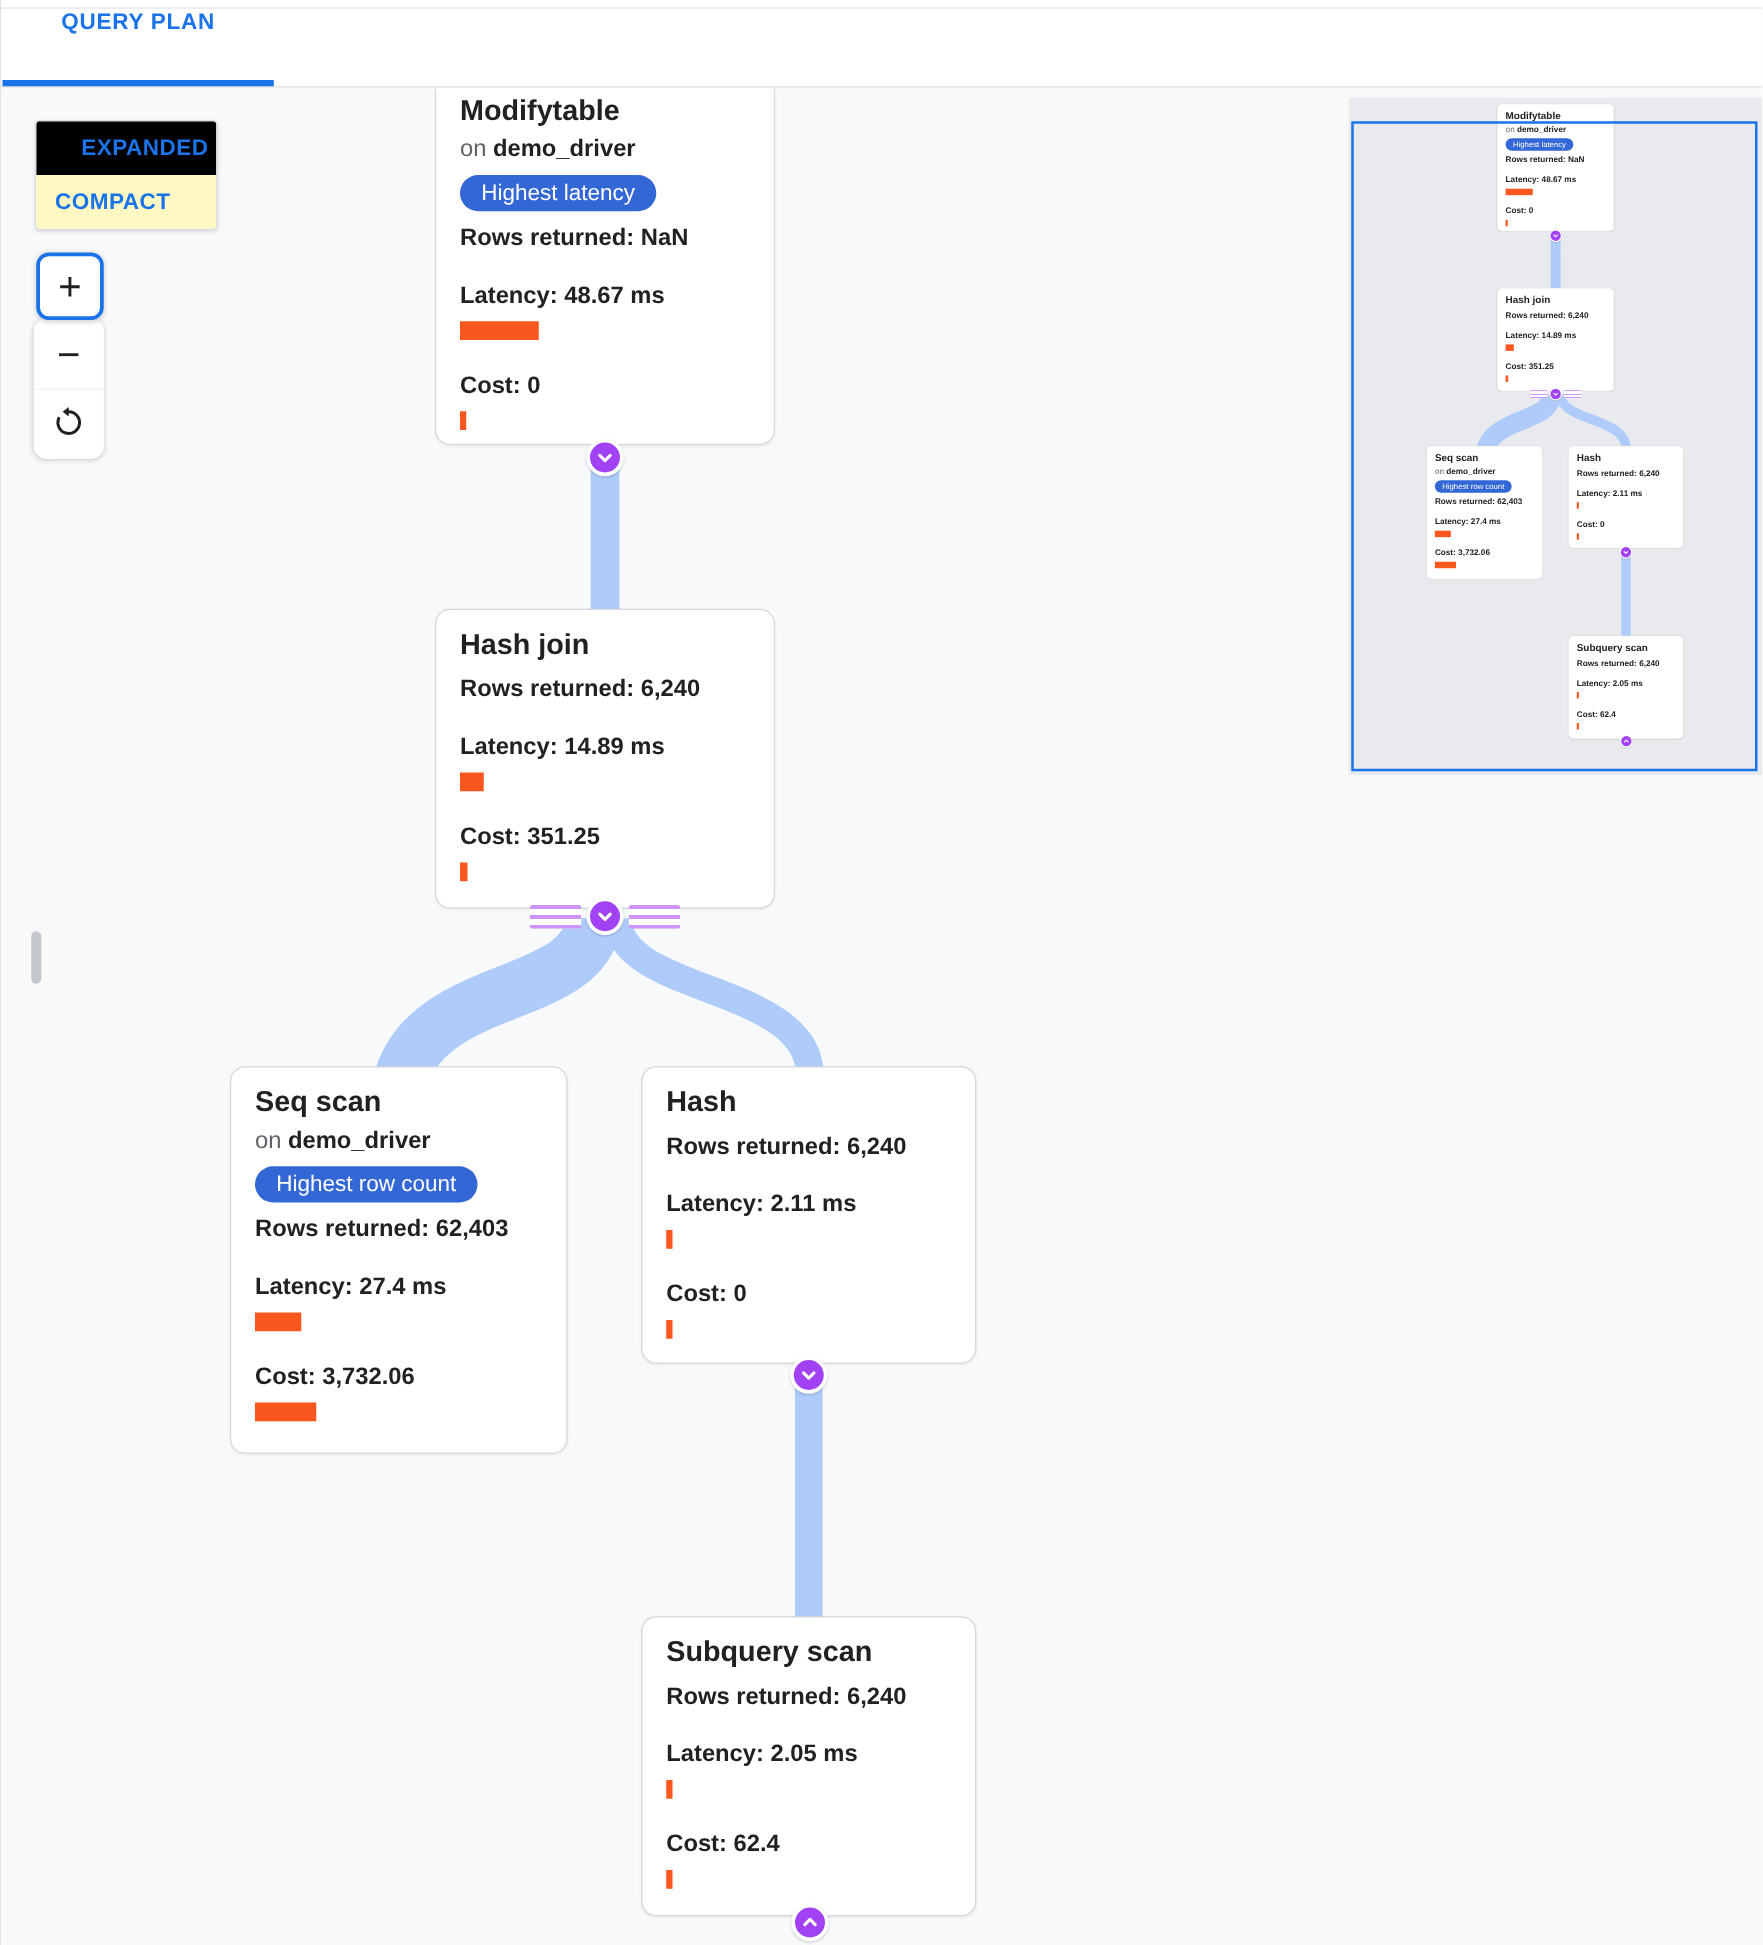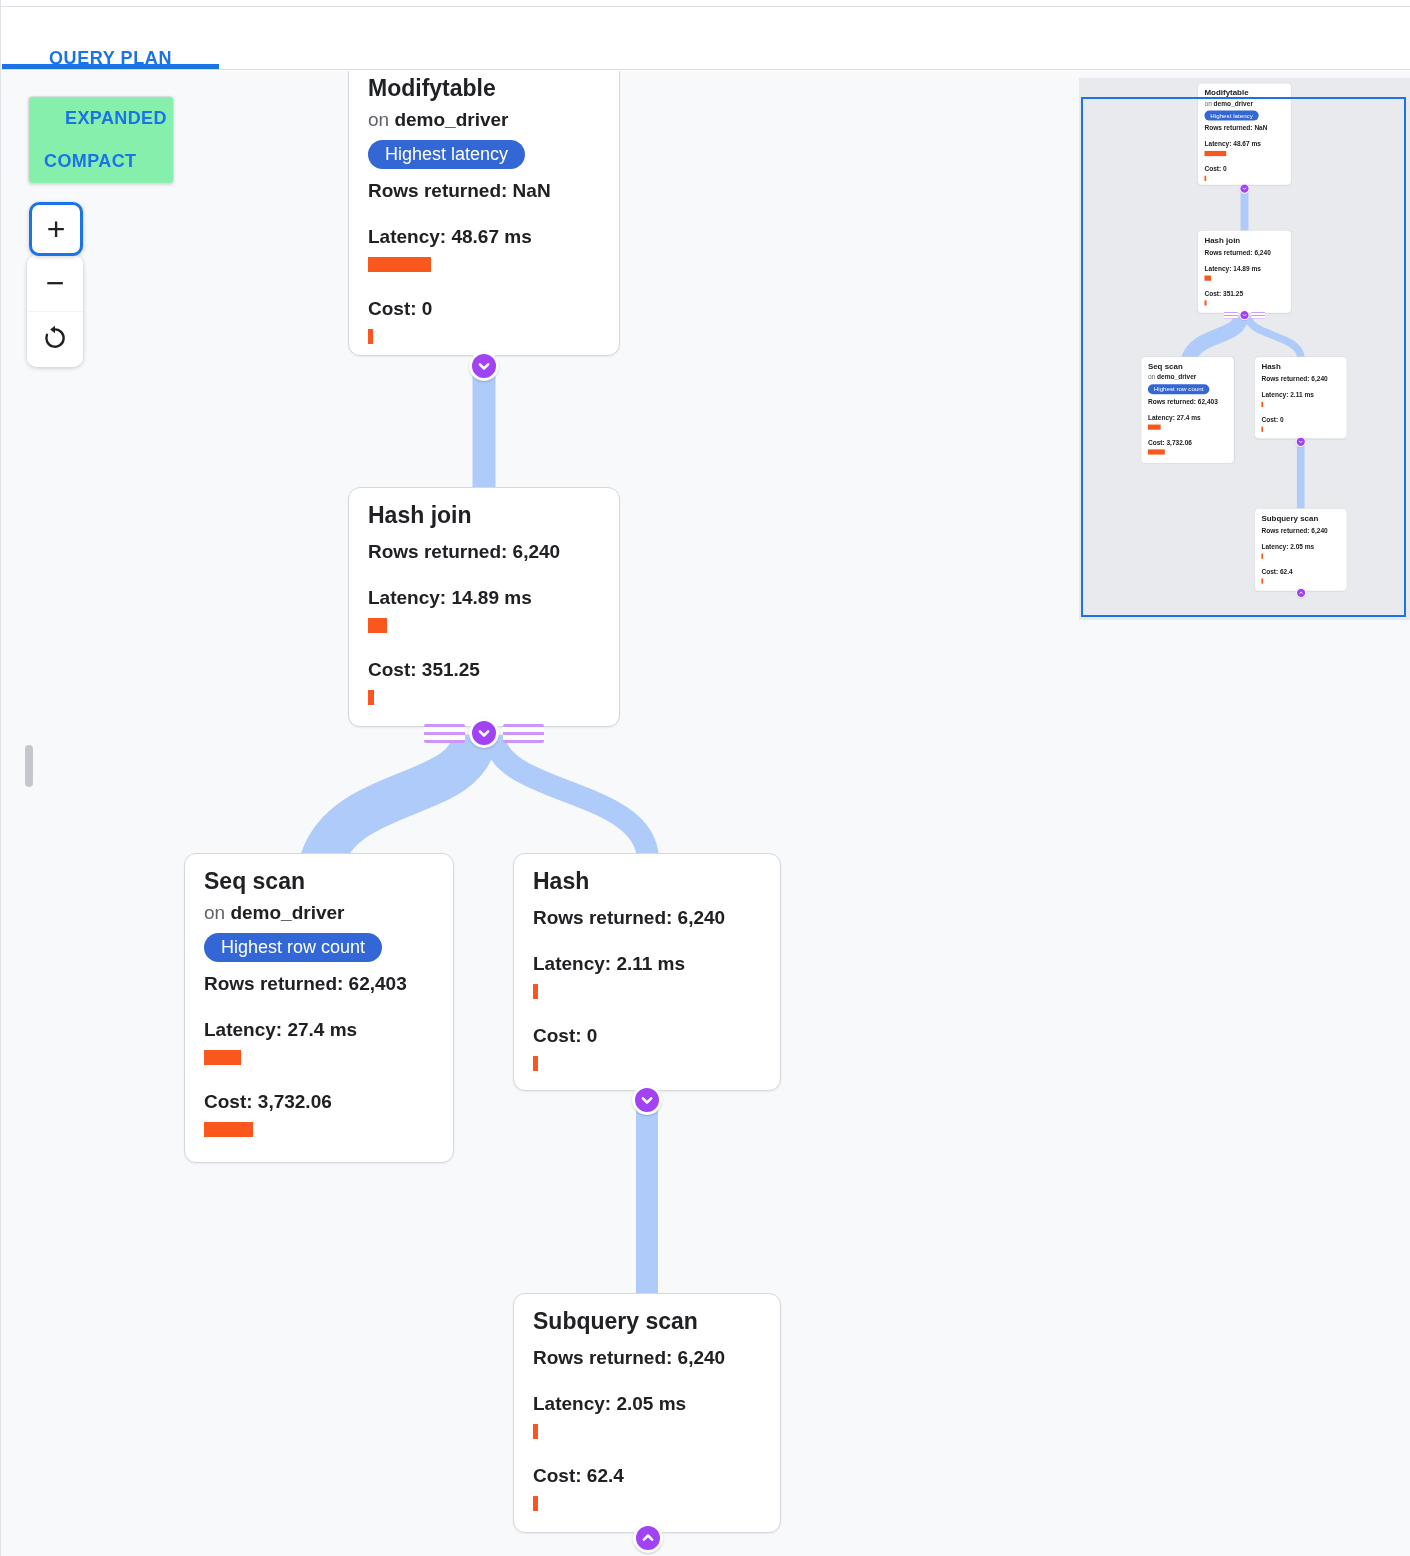--- a/index.html
+++ b/index.html
@@ -6,34 +6,34 @@
   html,body { width:1410px; height:1556px; }
   body {
     font-family:"Liberation Sans","DejaVu Sans",sans-serif;
     color:#202124; background:#fff; overflow:hidden;
   }
   .app { position:relative; width:1410px; height:1556px; border-left:1px solid #e0e3e6; }
 
   
   .topstrip { height:7px; background:#fff; border-bottom:1px solid #dcdfe3; }
   .tabbar { position:relative; height:63px; background:#fff; border-bottom:1px solid #dadce0; display:flex; }
-  .tab { position:relative; width:219px; display:flex; align-items:flex-end; justify-content:center;
+  .tab { position:relative; width:219px; display:flex; align-items:flex-start; justify-content:center;
          font-size:18px; font-weight:700; letter-spacing:.6px; color:#5f6368; cursor:pointer; }
   .tab.active { color:#1a73e8; }
   .tab.active .tab-underline { position:absolute; left:1px; right:1px; bottom:0; height:5px; background:#1a73e8; }
 
   
   .content { position:absolute; top:71px; left:0; right:0; bottom:0; background:#f8f9fa; overflow:hidden; }
 
   
   .layout-toggle { position:absolute; left:27px; top:25px; width:146px; background:#fff;
     border:1px solid #dadce0; border-radius:4px; box-shadow:0 1px 3px rgba(60,64,67,.18); z-index:20; overflow:hidden; }
   .toggle-row { height:43px; display:flex; align-items:center; padding-left:15px;
-    color:#1a73e8; font-size:18px; font-weight:700; letter-spacing:.4px; cursor:pointer; background:#86efac; }
-  .toggle-row.selected { background:#86efac;padding-left:36px; }
+    color:#1a73e8; font-size:18px; font-weight:700; letter-spacing:.4px; cursor:pointer; background:#fef9c3; }
+  .toggle-row.selected { background:#000000;padding-left:36px; }
 
   
   .zoom-plus { position:absolute; left:28px; top:131px; width:54px; height:54px; background:#fff;
     border:3px solid #1a73e8; border-radius:10px; box-shadow:0 1px 4px rgba(60,64,67,.25);
     font-size:32px; font-weight:400; color:#202124; display:flex; align-items:center; justify-content:center;
     cursor:pointer; z-index:20; font-family:inherit; }
   .zoom-stack { position:absolute; left:26px; top:184px; width:56px; background:#fff; border-radius:10px;
     box-shadow:0 1px 4px rgba(60,64,67,.28); z-index:19; overflow:hidden; }
   .zoom-stack button { width:56px; height:56px; background:#fff; border:none; font-size:32px; color:#202124;
     display:flex; align-items:center; justify-content:center; cursor:pointer; font-family:inherit; }

